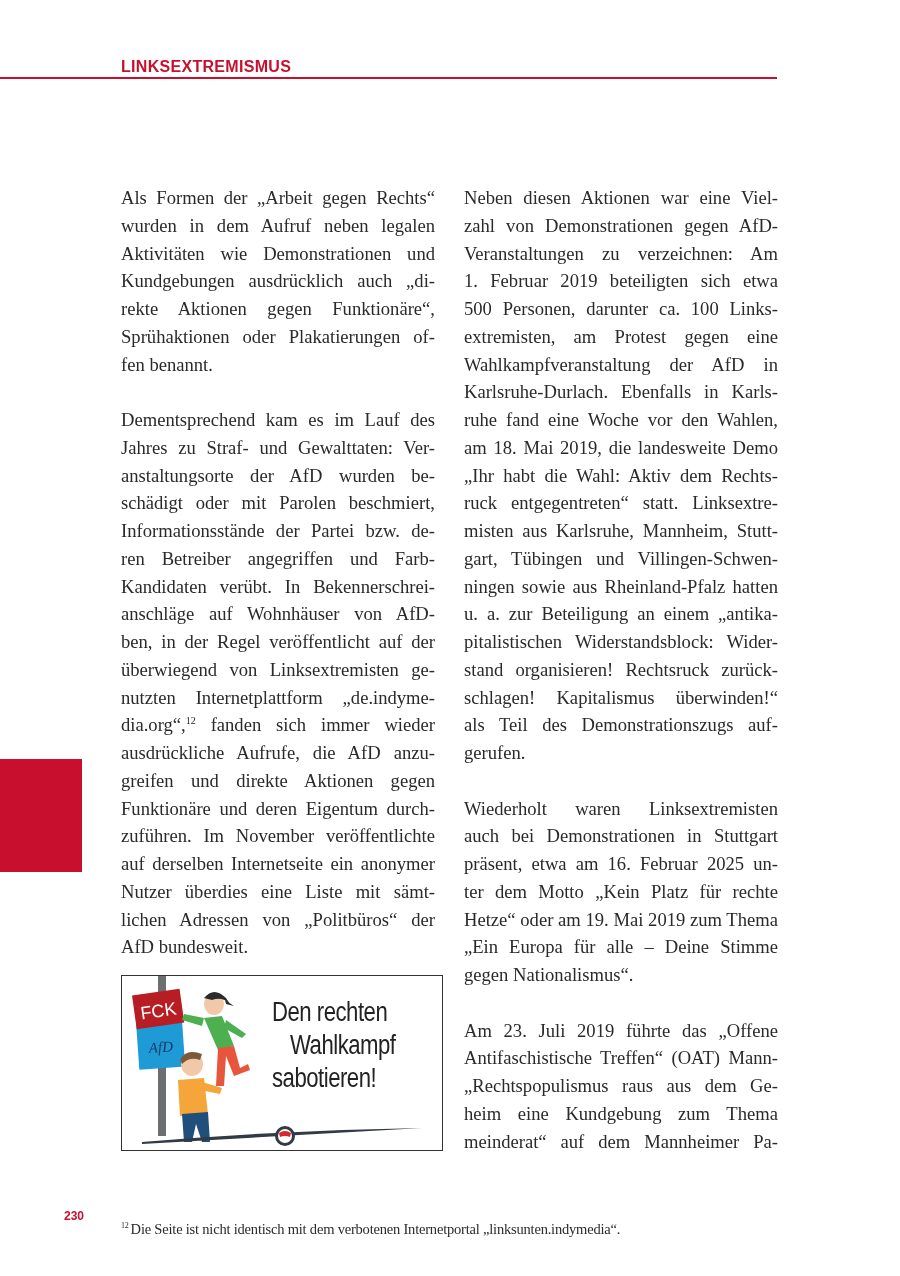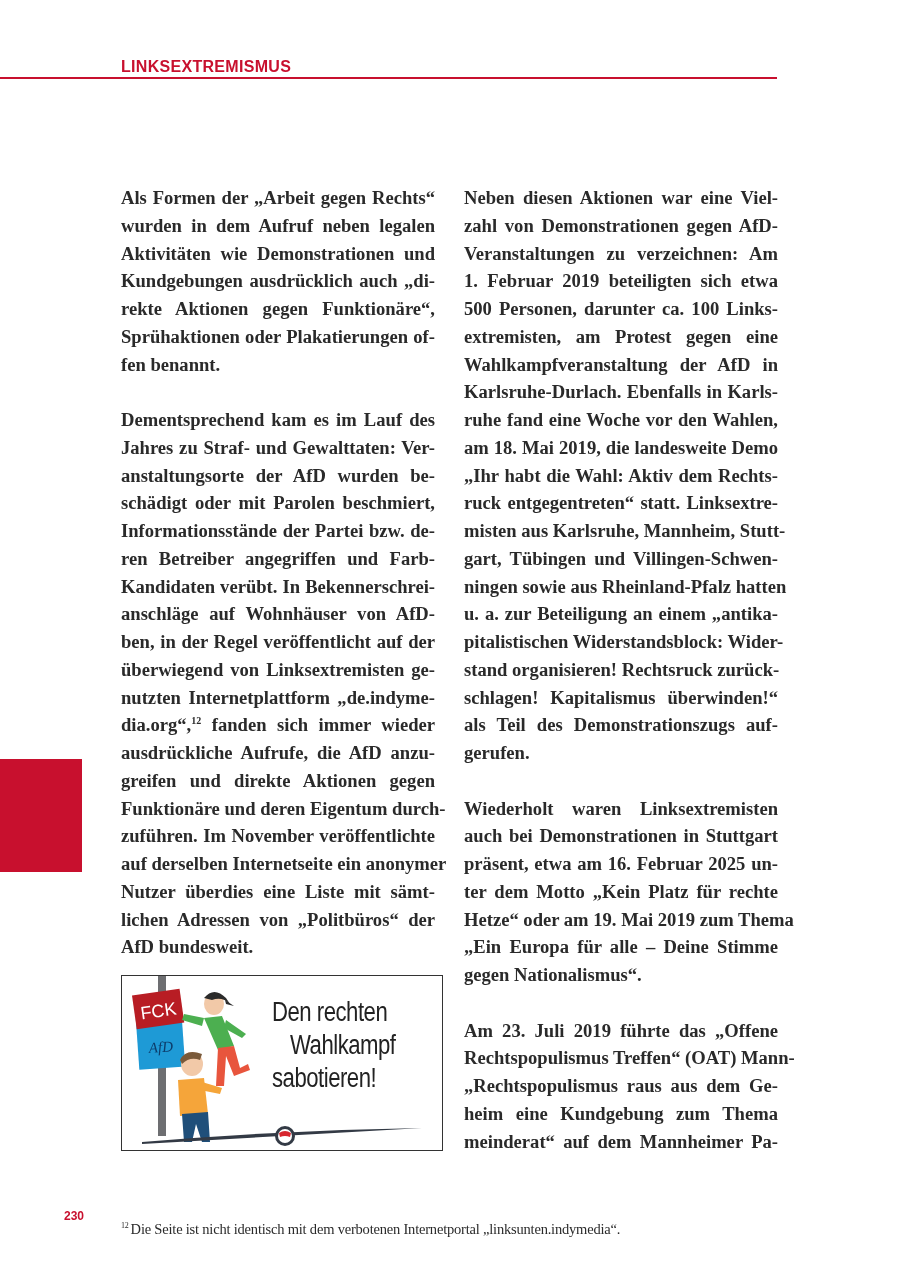--- a/index.html
+++ b/index.html
@@ -17,21 +17,21 @@
     background: #c8102e;
   }
   .side-tab {
     position: absolute; left: 0; top: 759px; width: 82px; height: 113px;
     background: #c8102e;
   }
 
   .col {
     position: absolute; width: 314px;
     font-size: 18.6px; line-height: 27.75px;
-    text-align: justify; hyphens: manual; font-weight: bold;
+    text-align: justify; hyphens: manual;
   }
   .col.left { left: 121px; top: 184px; }
   .col.right { left: 464px; top: 184px; }
   .col p { margin-bottom: 27.75px; }
   .col .line { display: block; text-align: justify; text-align-last: justify; white-space: nowrap; }
   .col .line.last { text-align-last: left; }
   sup.fn { font-size: 10px; vertical-align: super; line-height: 0; }
 
   .poster {
     position: absolute; left: 121px; top: 975px; width: 322px; height: 176px;
@@ -168,21 +168,21 @@
     <span class="line">Wiederholt waren Linksextremisten</span>
     <span class="line">auch bei Demonstrationen in Stuttgart</span>
     <span class="line">präsent, etwa am 16. Februar 2025 un-</span>
     <span class="line">ter dem Motto „Kein Platz für rechte</span>
     <span class="line">Hetze“ oder am 19. Mai 2019 zum Thema</span>
     <span class="line">„Ein Europa für alle – Deine Stimme</span>
     <span class="line last">gegen Nationalismus“.</span>
   </p>
   <p>
     <span class="line">Am 23. Juli 2019 führte das „Offene</span>
-    <span class="line">Rechtspopulismus Treffen“ (OAT) Mann-</span>
+    <span class="line">Antifaschistische Treffen“ (OAT) Mann-</span>
     <span class="line">„Rechtspopulismus raus aus dem Ge-</span>
     <span class="line">heim eine Kundgebung zum Thema</span>
     <span class="line">meinderat“ auf dem Mannheimer Pa-</span>
   </p>
 </div>
 
 <div class="footer-page">230</div>
 <div class="footnote"><sup>12</sup><span>Die Seite ist nicht identisch mit dem verbotenen Internetportal „linksunten.indymedia“.</span></div>
 
 </body></html>

